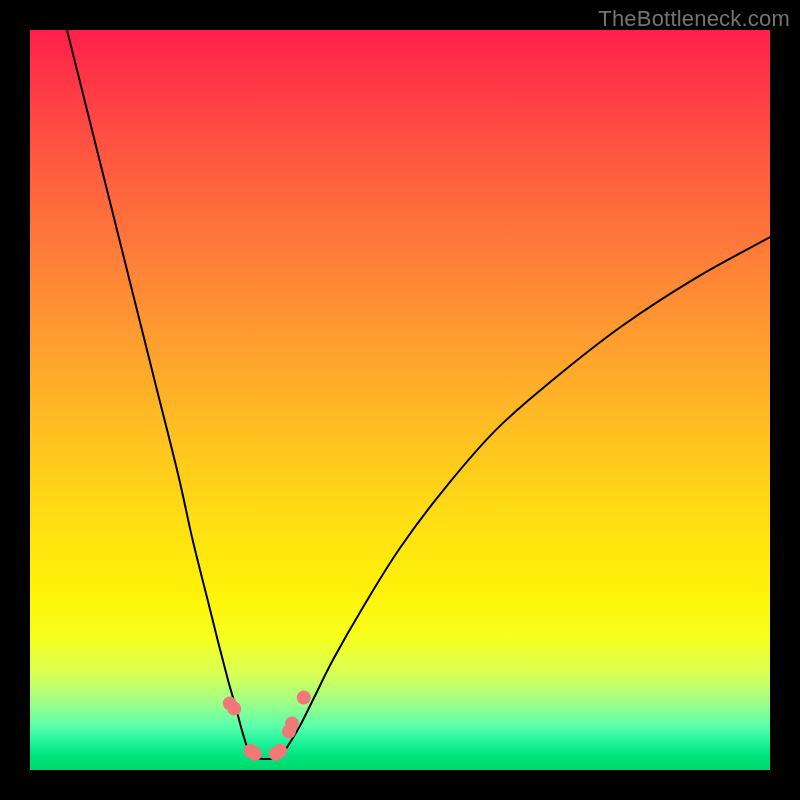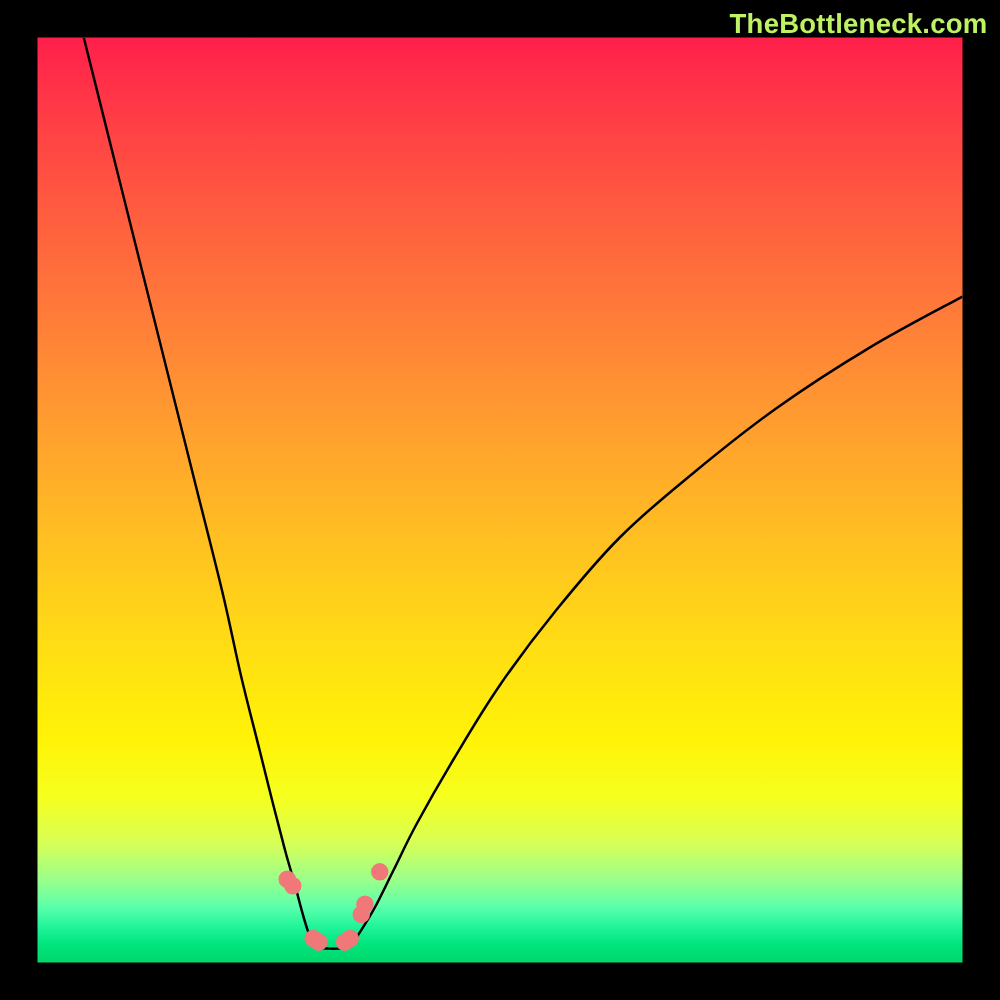--- a/index.html
+++ b/index.html
@@ -45,23 +45,23 @@
   .plot-area svg {
     position: absolute;
     inset: 0;
     width: 100%;
     height: 100%;
   }
   .watermark {
     position: absolute;
     top: 6px;
     right: 10px;
-    color: #bef264;
+    color: #737373;
     font-size: 22px;
-    font-weight: 700;
+    font-weight: 400;
     letter-spacing: 0.2px;
     user-select: none;
   }
 </style>
 </head>
 <body>
 
 <div class="frame">
 
   <div class="watermark">TheBottleneck.com</div>

